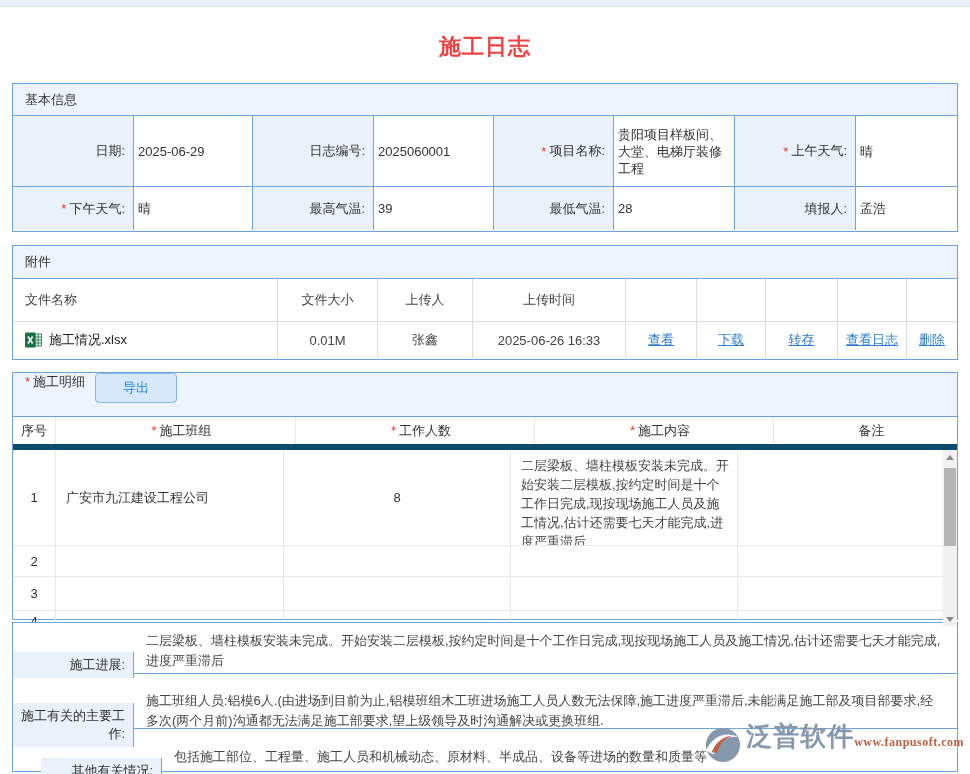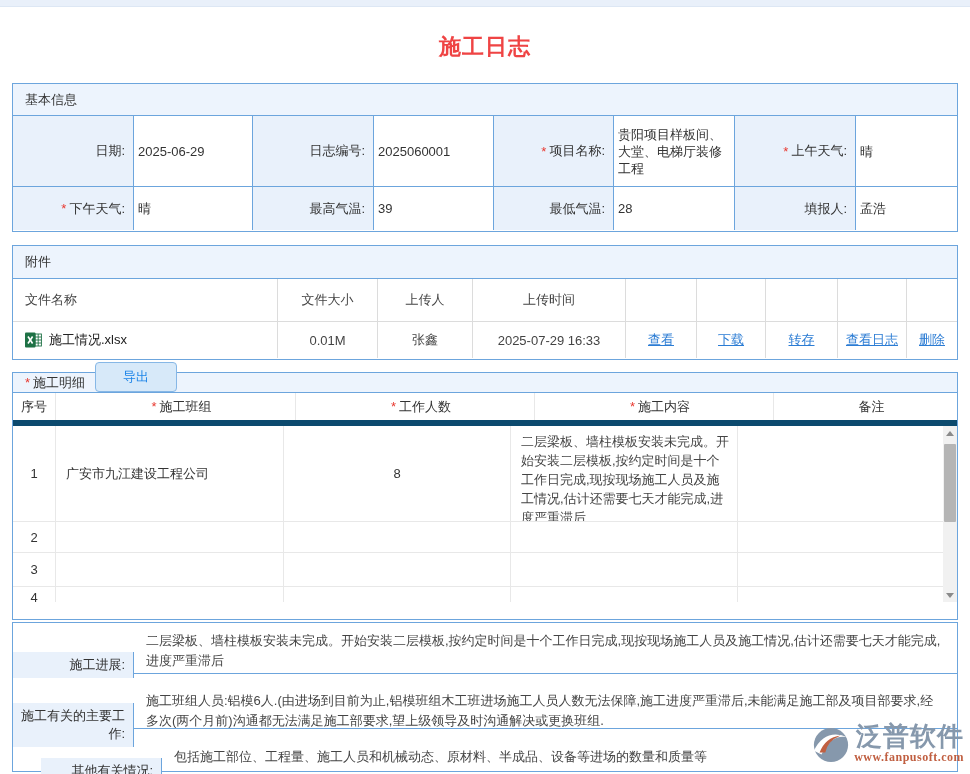--- a/index.html
+++ b/index.html
@@ -44,22 +44,22 @@
   .a-data{height:36px;}
   .a-cell{border-right:1px solid var(--grey-line);display:flex;align-items:center;justify-content:center;
     font-size:13px;color:#444;overflow:hidden;}
   .a-cell:last-child{border-right:none;}
   .a-cell.left{justify-content:flex-start;padding-left:12px;}
   .a-link{color:var(--link);text-decoration:underline;cursor:pointer;font-size:13px;}
   .file-name{display:flex;align-items:center;gap:7px;color:#222;}
 
   
   #panel-detail{top:372px;height:248px;}
-  .d-headbar{height:20px;background:var(--sec-bg);border-bottom:1px solid var(--blue);
-    display:flex;align-items:flex-end;padding-left:12px;font-size:13px;gap:10px;}
+  .d-headbar{height:44px;background:var(--sec-bg);border-bottom:1px solid var(--blue);
+    display:flex;align-items:flex-start;padding-left:12px;font-size:13px;gap:10px;}
   .btn-export{background:#d7e9f9;border:1px solid #86b7e6;border-radius:4px;color:#1d85e8;
     font-size:13px;padding:5px 27px;cursor:pointer;font-family:inherit;}
   .d-row{display:grid;grid-template-columns:43px 228px 227px 227px 1fr;}
   .d-header{height:33px;border-bottom:6px solid #0c4a6e;gap:12px;}
   .d-cell{border-right:1px solid var(--lite-line);display:flex;align-items:center;justify-content:center;
     font-size:13px;overflow:hidden;}
   .d-cell:last-child{border-right:none;}
   .d-body{position:relative;height:176px;overflow:hidden;}
   .d-body .d-row{border-bottom:1px solid var(--lite-line);}
   .d-r1{height:96px;}
@@ -84,21 +84,21 @@
   .s-row:last-child{border-bottom:none;}
   .s-r1{height:51px;}
   .s-r2{height:55px;}
   .s-r3{height:42px;padding-left:28px;}
   .s-label{background:var(--label-bg);border-right:1px solid var(--blue);display:flex;align-items:center;
     justify-content:flex-end;text-align:right;padding:4px 8px 4px 6px;font-size:13px;line-height:18px;margin-top:29px;}
   .s-value{display:flex;align-items:center;padding:6px 14px 6px 12px;font-size:13px;line-height:20px;color:#444;}
 
   
   .watermark{position:absolute;top:722px;right:6px;display:flex;align-items:flex-start;gap:4px;z-index:10;}
-  .wm-text{display:flex;flex-direction:column;align-items:flex-end;}
+  .wm-text{display:flex;flex-direction:row;align-items:flex-end;}
   .wm-brand{font-size:26px;font-weight:bold;color:#8698ac;line-height:28px;letter-spacing:1px;}
   .wm-url{font-size:12px;font-weight:bold;color:#c05f41;letter-spacing:0.5px;font-family:"Liberation Serif","DejaVu Serif",serif;}
 </style>
 </head>
 <body>
 
 <div class="topbar"></div>
 
 <div class="page-title">施工日志</div>
 
@@ -171,21 +171,21 @@
             <rect x="0" y="0.5" width="10.5" height="15" rx="1" fill="#1e7145"></rect>
             <line x1="3" y1="4.5" x2="7.6" y2="11.5" stroke="#ffffff" stroke-width="1.6"></line>
             <line x1="7.6" y1="4.5" x2="3" y2="11.5" stroke="#ffffff" stroke-width="1.6"></line>
           </svg>
         </span>
         <span>施工情况.xlsx</span>
       </span>
     </div>
     <div class="a-cell">0.01M</div>
     <div class="a-cell">张鑫</div>
-    <div class="a-cell">2025-07-29 16:33</div>
+    <div class="a-cell">2025-06-26 16:33</div>
     <div class="a-cell">
         <span class="a-link">查看</span>
       </div>
     <div class="a-cell">
         <span class="a-link">下载</span>
       </div>
     <div class="a-cell">
         <span class="a-link">转存</span>
       </div>
     <div class="a-cell">

